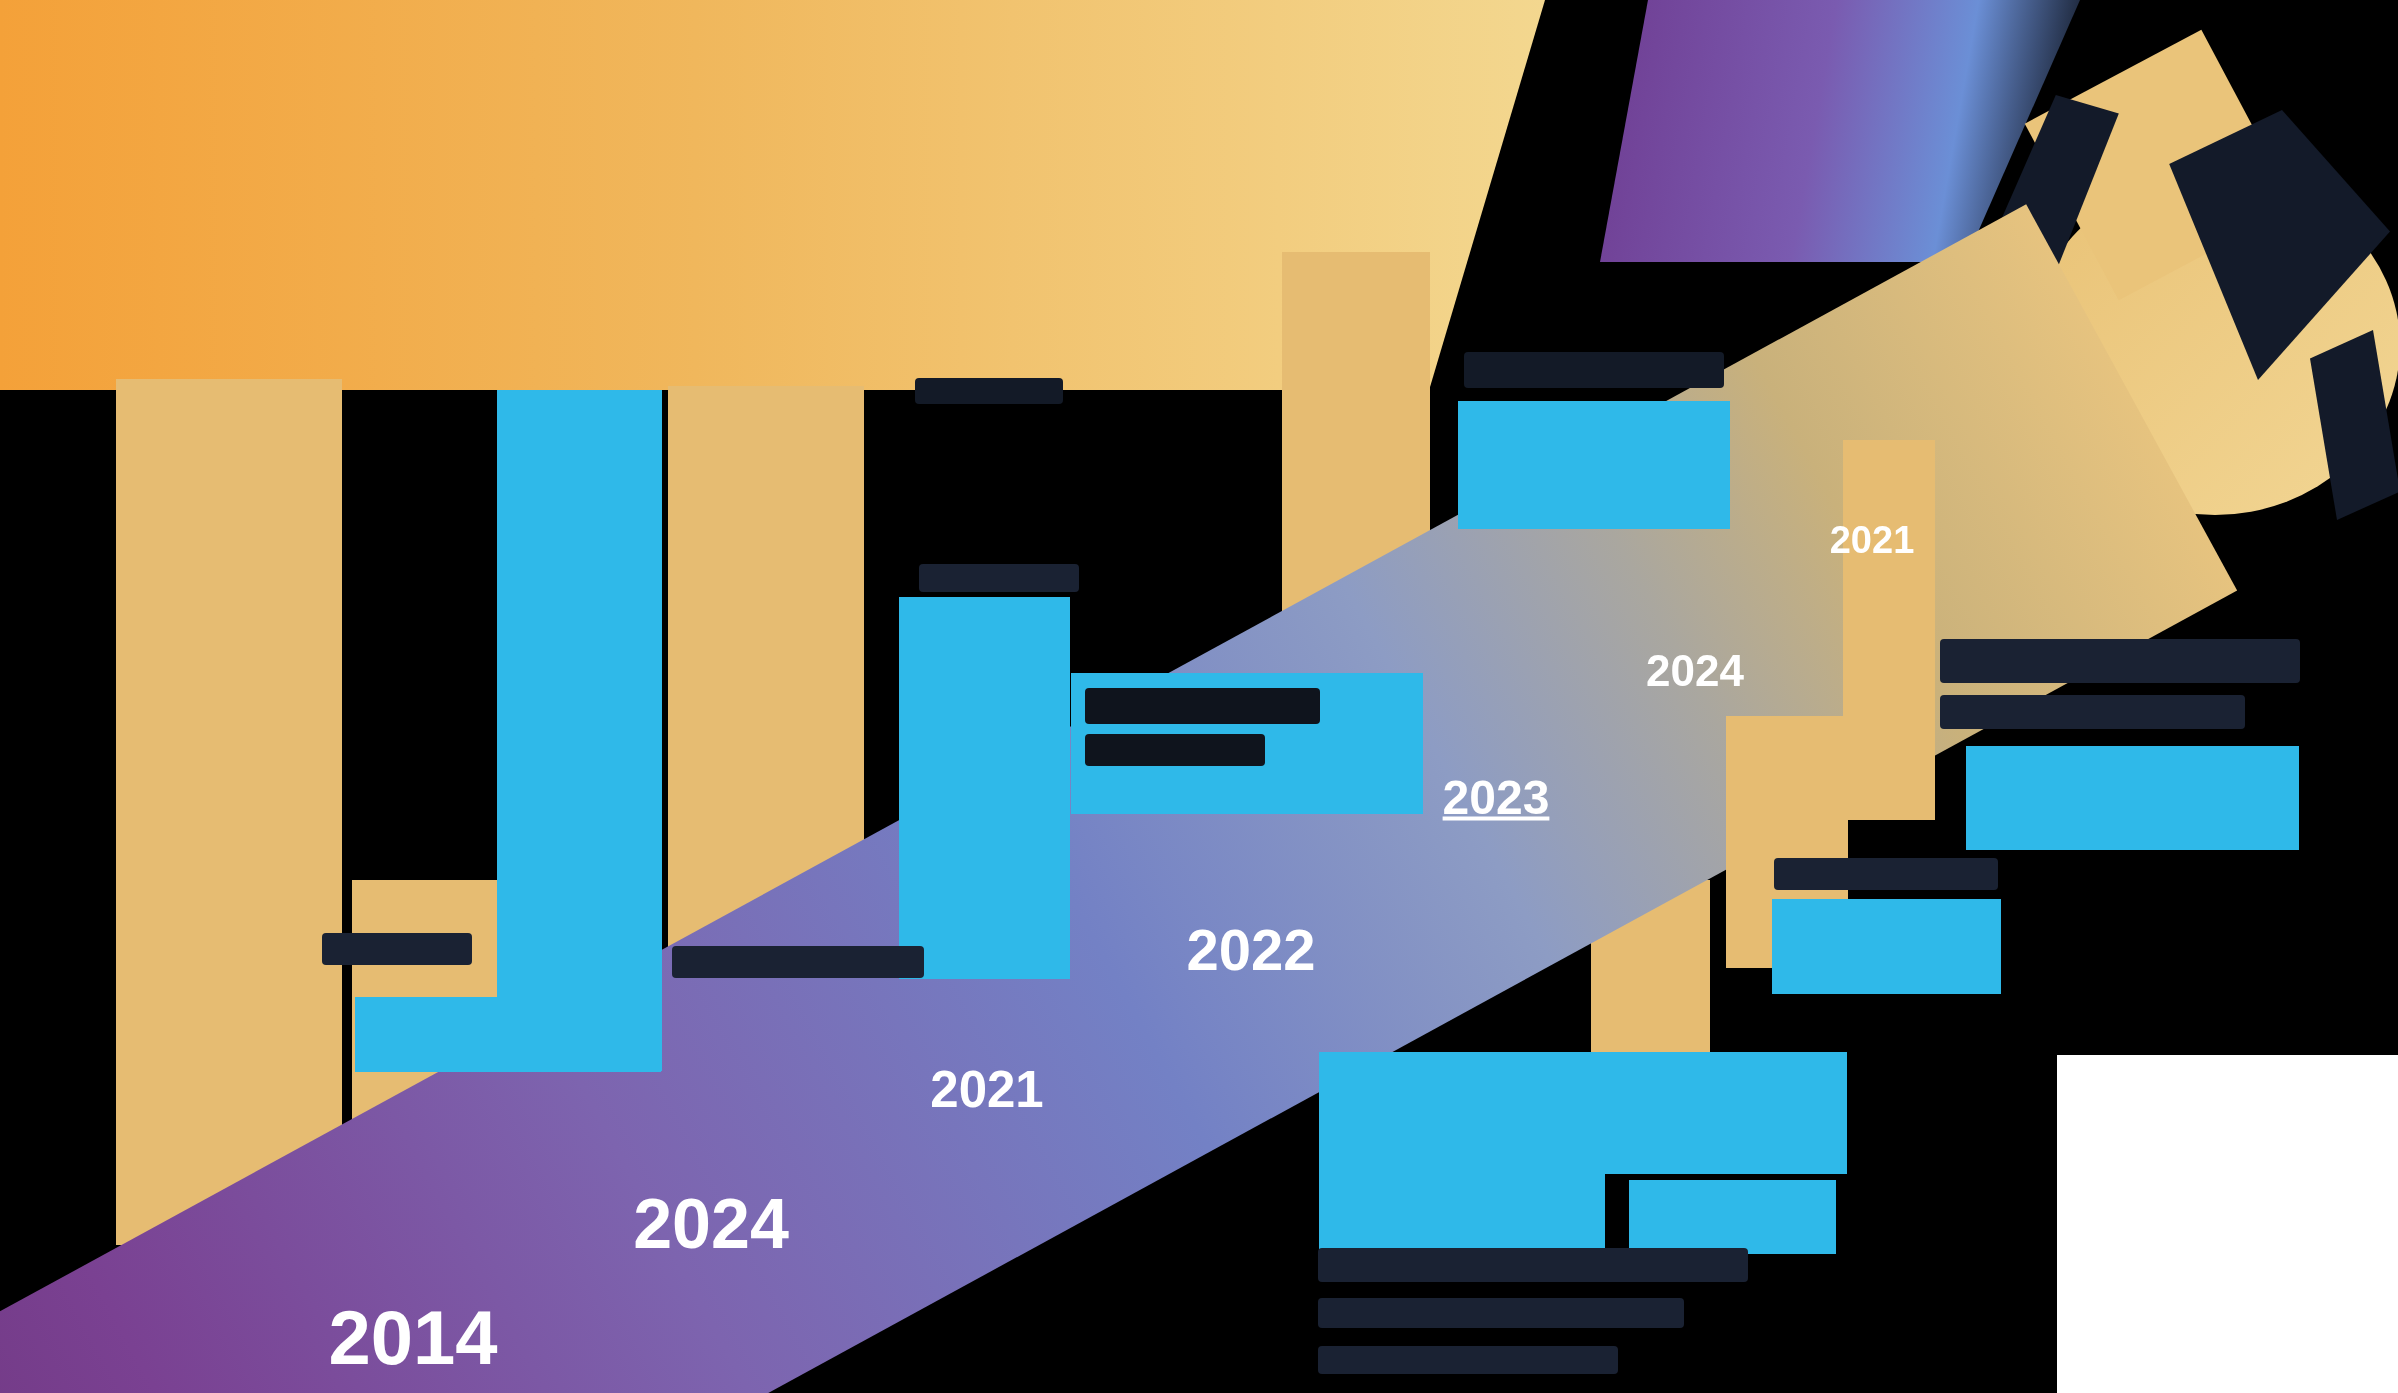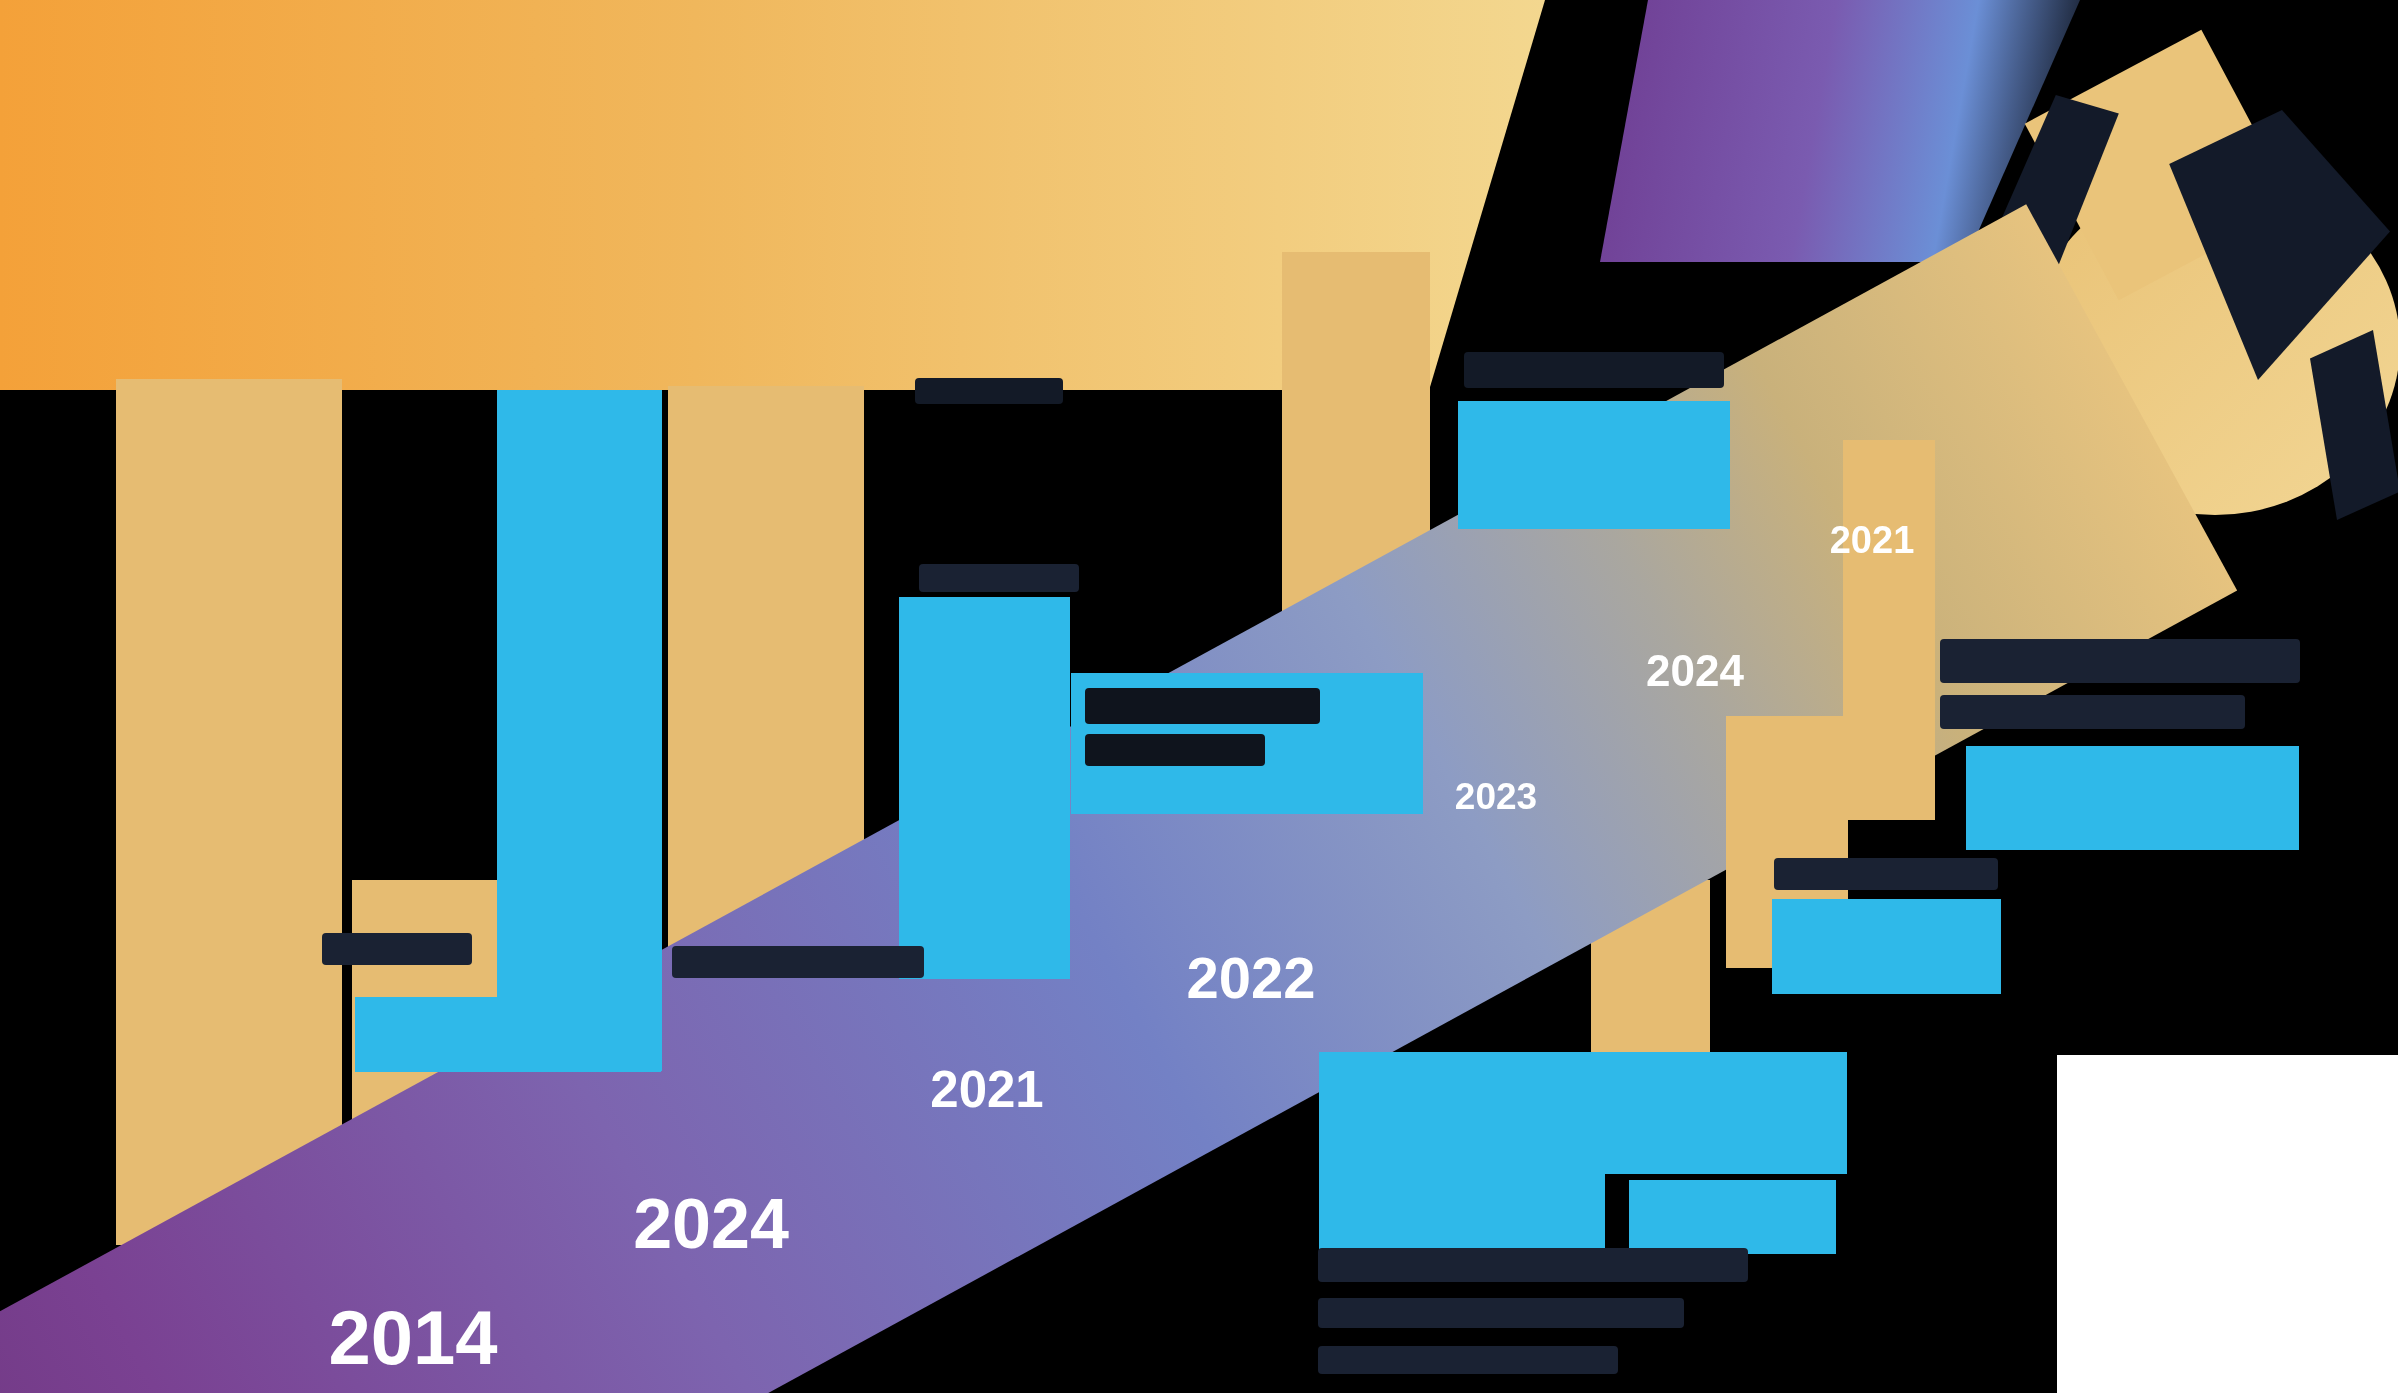--- a/index.html
+++ b/index.html
@@ -106,18 +106,18 @@
   <div class="abs redact on-bg" style="left:1774px;top:858px;width:224px;height:32px;"></div>
   <div class="abs redact on-bg" style="left:1318px;top:1248px;width:430px;height:34px;"></div>
   <div class="abs redact on-bg" style="left:1318px;top:1298px;width:366px;height:30px;"></div>
   <div class="abs redact on-bg" style="left:1318px;top:1346px;width:300px;height:28px;"></div>
   <div class="abs redact on-cyan" style="left:1085px;top:688px;width:235px;height:36px;"></div>
   <div class="abs redact on-cyan" style="left:1085px;top:734px;width:180px;height:32px;"></div>
 
   <div class="abs year" style="left:413px;top:1337px;font-size:76px;">2014</div>
   <div class="abs year" style="left:711px;top:1224px;font-size:70px;">2024</div>
   <div class="abs year" style="left:987px;top:1089px;font-size:51px;">2021</div>
-  <div class="abs year" style="left:1251px;top:977px;font-size:58px;">2022</div>
-  <div class="abs year" style="left:1496px;top:797px;font-size:37px;">2023</div>
+  <div class="abs year" style="left:1251px;top:949px;font-size:58px;">2022</div>
+  <div class="abs year" style="left:1496px;top:797px;font-size:48px;text-decoration:underline;">2023</div>
   <div class="abs year" style="left:1695px;top:671px;font-size:44px;">2024</div>
   <div class="abs year" style="left:1872px;top:540px;font-size:38px;">2021</div>
 
 </div>
 
 </body></html>

